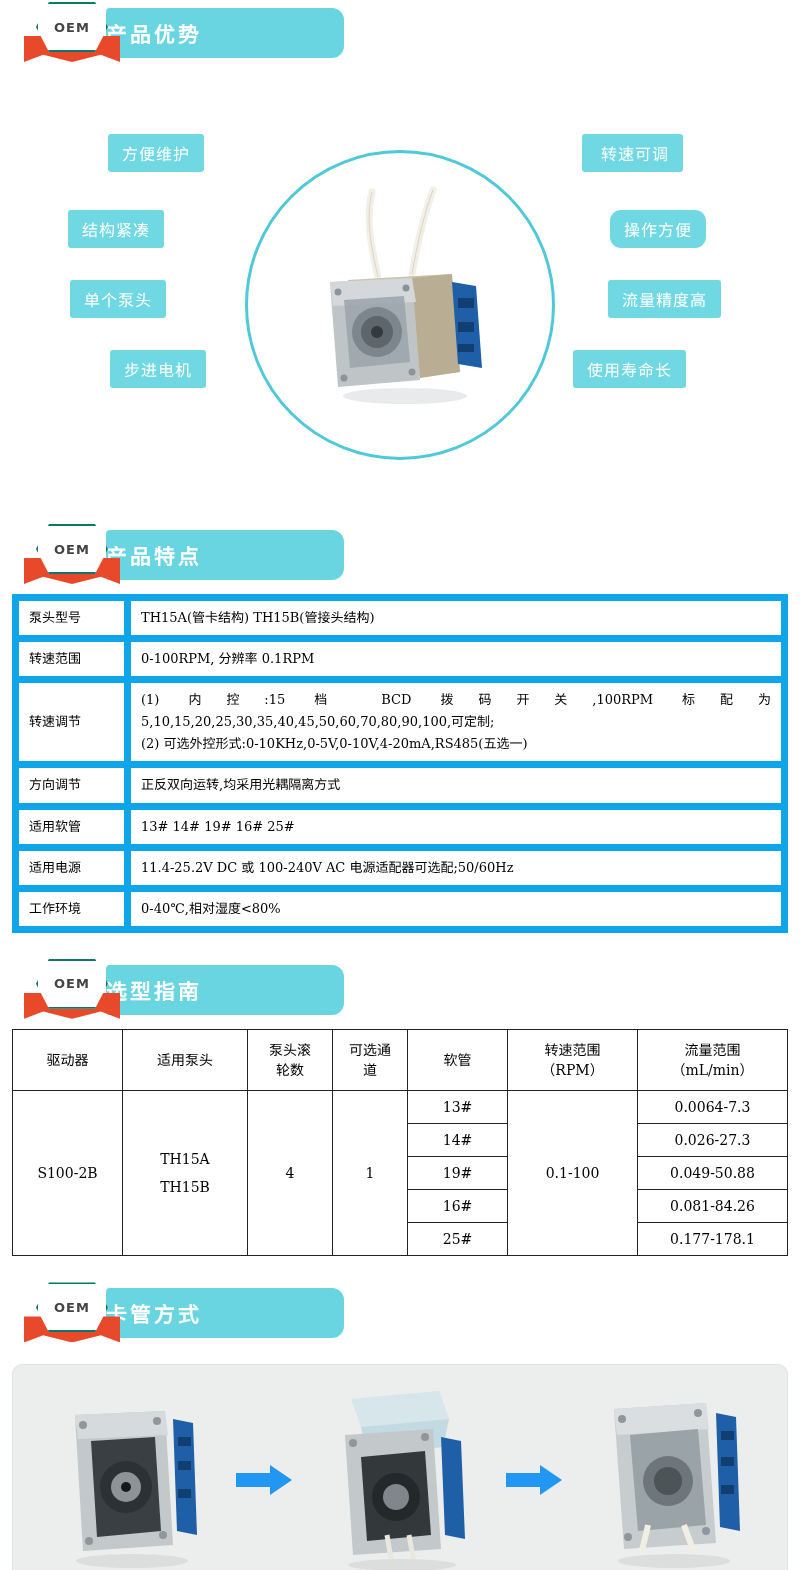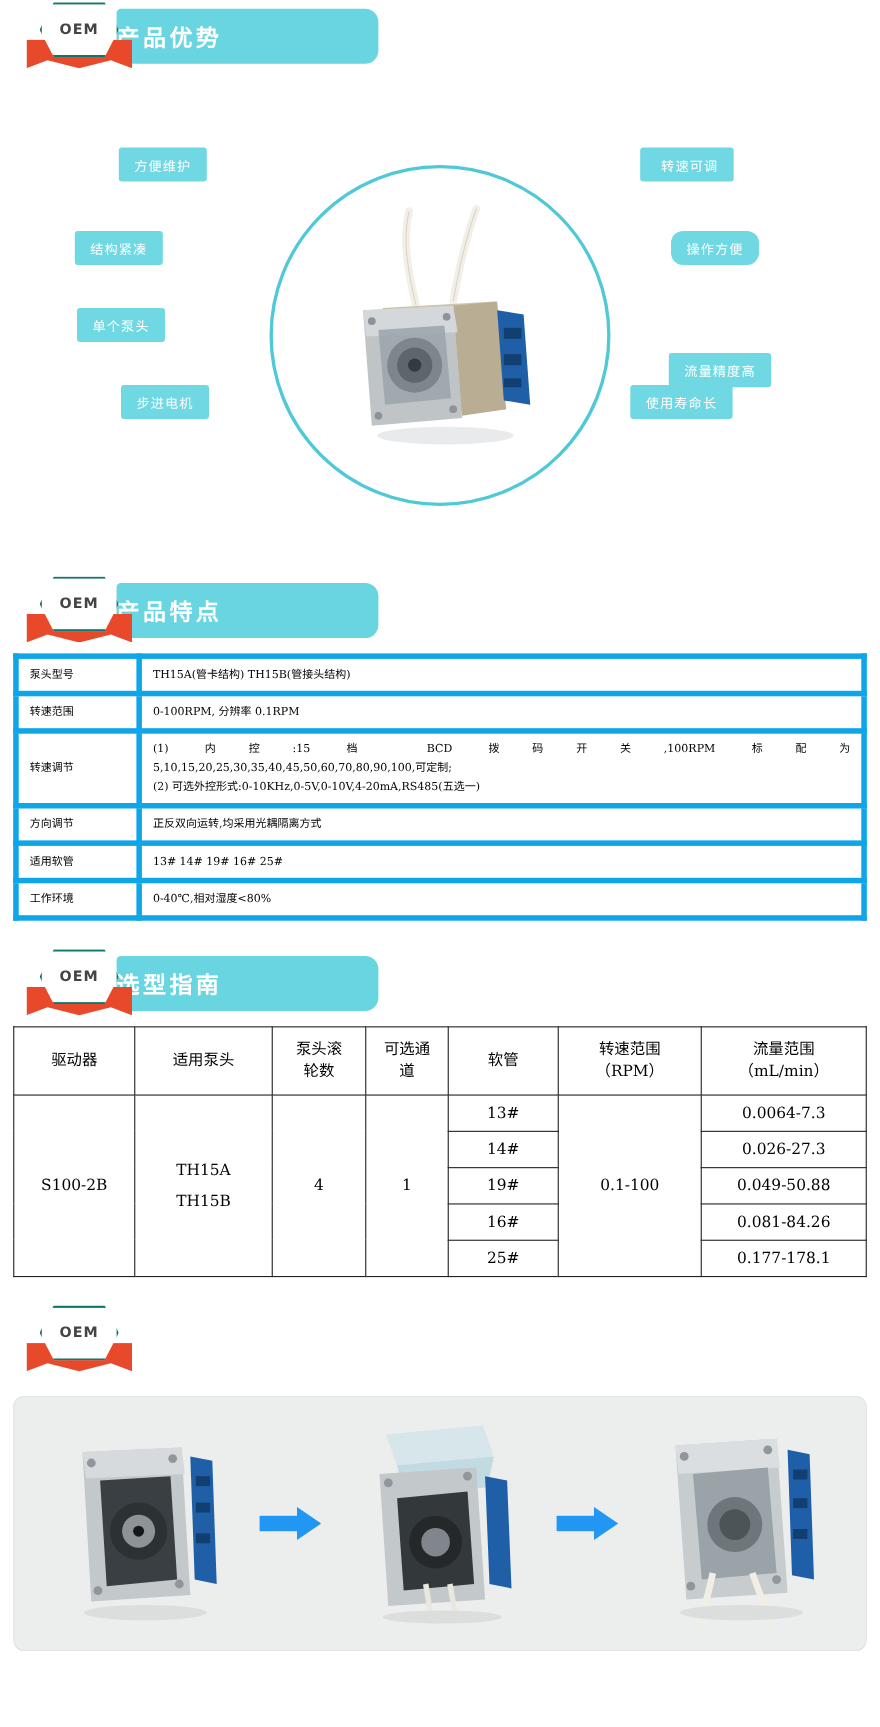--- a/index.html
+++ b/index.html
@@ -81,46 +81,46 @@
   }
   .hero-img {
     position: absolute;
     left: 300px; top: 110px;
     width: 205px; height: 250px;
   }
   .tag {
     position: absolute;
     background: #6fd8e2;
     color: #fff;
-    font-size: 12px;
+    font-size: 16px;
     padding: 7px 14px;
     border-radius: 3px;
     white-space: nowrap;
     letter-spacing: 1px;
   }
   .tag.t1 { left: 108px; top: 62px; }
   .tag.t2 { left: 68px;  top: 138px; }
   .tag.t3 { left: 70px;  top: 208px; }
   .tag.t4 { left: 110px; top: 278px; }
   .tag.t5 { left: 582px; top: 62px; padding-left: 19px; }
   .tag.t6 { left: 610px; top: 138px; border-radius: 11px; }
-  .tag.t7 { left: 608px; top: 208px; margin-top: 41px; }
+  .tag.t7 { left: 608px; top: 208px; }
   .tag.t8 { left: 573px; top: 278px; }
 
   
   .tbl-wrap { margin: 6px 12px 0 12px; }
   table {
     width: 100%;
     border-collapse: collapse;
     font-family: "DejaVu Serif", "Liberation Serif", serif;
   }
   .spec-table td {
-    border: 5px solid #0ea5e9;
+    border: 7px solid #0ea5e9;
     padding: 6px 10px;
-    font-size: 10px;
+    font-size: 13px;
     vertical-align: middle;
     line-height: 1.7;
   }
   .spec-table td.k { width: 112px; white-space: nowrap; }
   .justify-row { text-align: justify; text-align-last: justify; }
 
   .sel-table th, .sel-table td {
     border: 1px solid #222;
     font-size: 14px;
     text-align: center;
@@ -253,20 +253,24 @@
             <div>(2) 可选外控形式:0-10KHz,0-5V,0-10V,4-20mA,RS485(五选一)</div>
           </td>
         </tr>
         <tr>
           <td class="k">方向调节</td>
           <td>正反双向运转,均采用光耦隔离方式</td>
         </tr>
         <tr>
           <td class="k">适用软管</td>
           <td>13#  14#  19#  16#  25#</td>
+        </tr>
+        <tr>
+          <td class="k">适用电源</td>
+          <td>11.4-25.2V DC 或 100-240V AC 电源适配器可选配;50/60Hz</td>
         </tr>
         <tr>
           <td class="k">工作环境</td>
           <td>0-40℃,相对湿度&lt;80%</td>
         </tr>
       </tbody>
     </table>
   </div>
 
   <div class="banner" style="margin-top:24px;">
@@ -321,20 +325,23 @@
         </tr>
         <tr>
           <td>25#</td>
           <td>0.177-178.1</td>
         </tr>
       </tbody>
     </table>
   </div>
 
   <div class="banner" style="margin-top:24px;">
+    <div class="banner-bar">
+      <span class="banner-title">卡管方式</span>
+    </div>
     <div class="oem-badge">
       <div class="ribbon"></div>
       <div class="oem-hex">
         <span class="oem-text">OEM</span>
       </div>
     </div>
   </div>
 
   <div class="strip">
     <div class="strip-inner">

